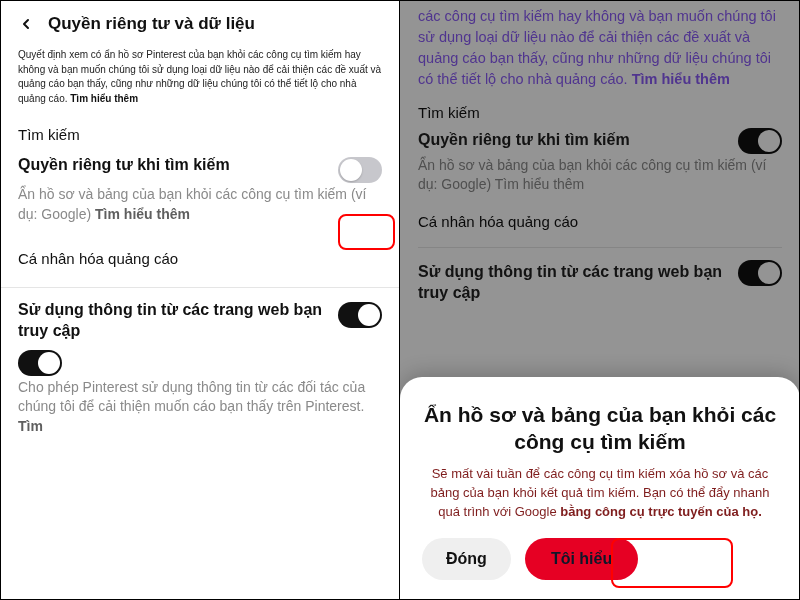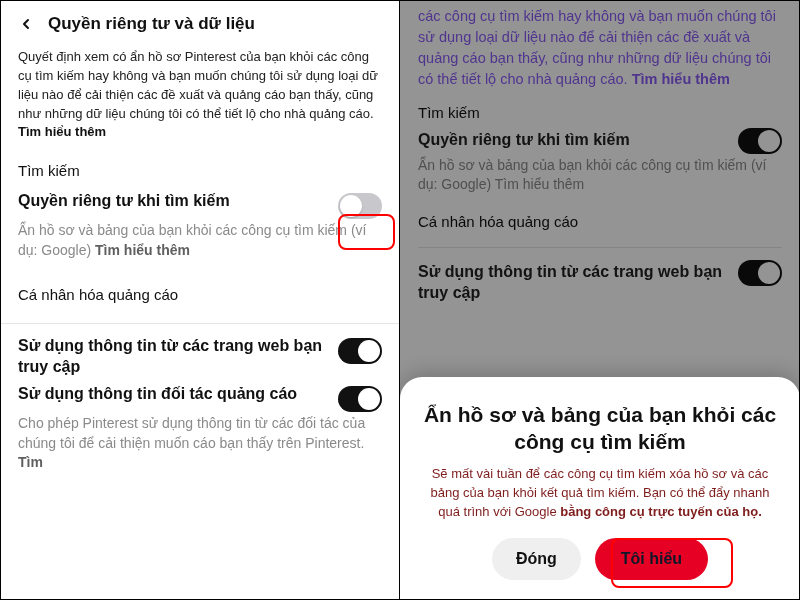--- a/index.html
+++ b/index.html
@@ -37,21 +37,21 @@
       display: flex; align-items: center; justify-content: center;
       margin-right: 10px;
     }
     .header-title {
       font-size: 17px;
       font-weight: 600;
       color: #111;
     }
     .intro {
       padding: 6px 18px 10px;
-      font-size: 13px;
+      font-size: 10px;
       line-height: 1.45;
       color: #222;
     }
     .intro .bold-link {
       font-weight: 700;
       color: #111;
     }
     .section-label {
       padding: 10px 18px 6px;
       font-size: 15px;
@@ -160,21 +160,21 @@
     .sheet-body {
       font-size: 13px;
       text-align: center;
       line-height: 1.45;
       color: #7f1d1d;
       margin-bottom: 16px;
     }
     .sheet-body .bold { font-weight: 700; }
     .sheet-buttons {
       display: flex;
-      justify-content: center;
+      justify-content: flex-start;
       gap: 14px;
     }
     .btn {
       border-radius: 26px;
       padding: 12px 24px;
       font-size: 16px;
       font-weight: 700;
       border: none;
       cursor: pointer;
     }
@@ -227,23 +227,20 @@
   <div class="setting-row">
     <div class="setting-text">
       <div class="setting-title">Sử dụng thông tin từ các trang web bạn truy cập</div>
     </div>
     <div class="toggle on">
         <div class="knob"></div>
       </div>
   </div>
 
   <div class="setting-row">
-    <div class="setting-text">
-      <div class="setting-title">Sử dụng thông tin đối tác quảng cáo</div>
-    </div>
     <div class="toggle on">
         <div class="knob"></div>
       </div>
   </div>
   <div class="setting-desc">
     <span>Cho phép Pinterest sử dụng thông tin từ các đối tác của chúng tôi để cải thiện muốn cáo bạn thấy trên Pinterest. </span><span class="bold-link">Tìm</span>
   </div>
 
   <div class="highlight-box hl-toggle"></div>
 </div>

